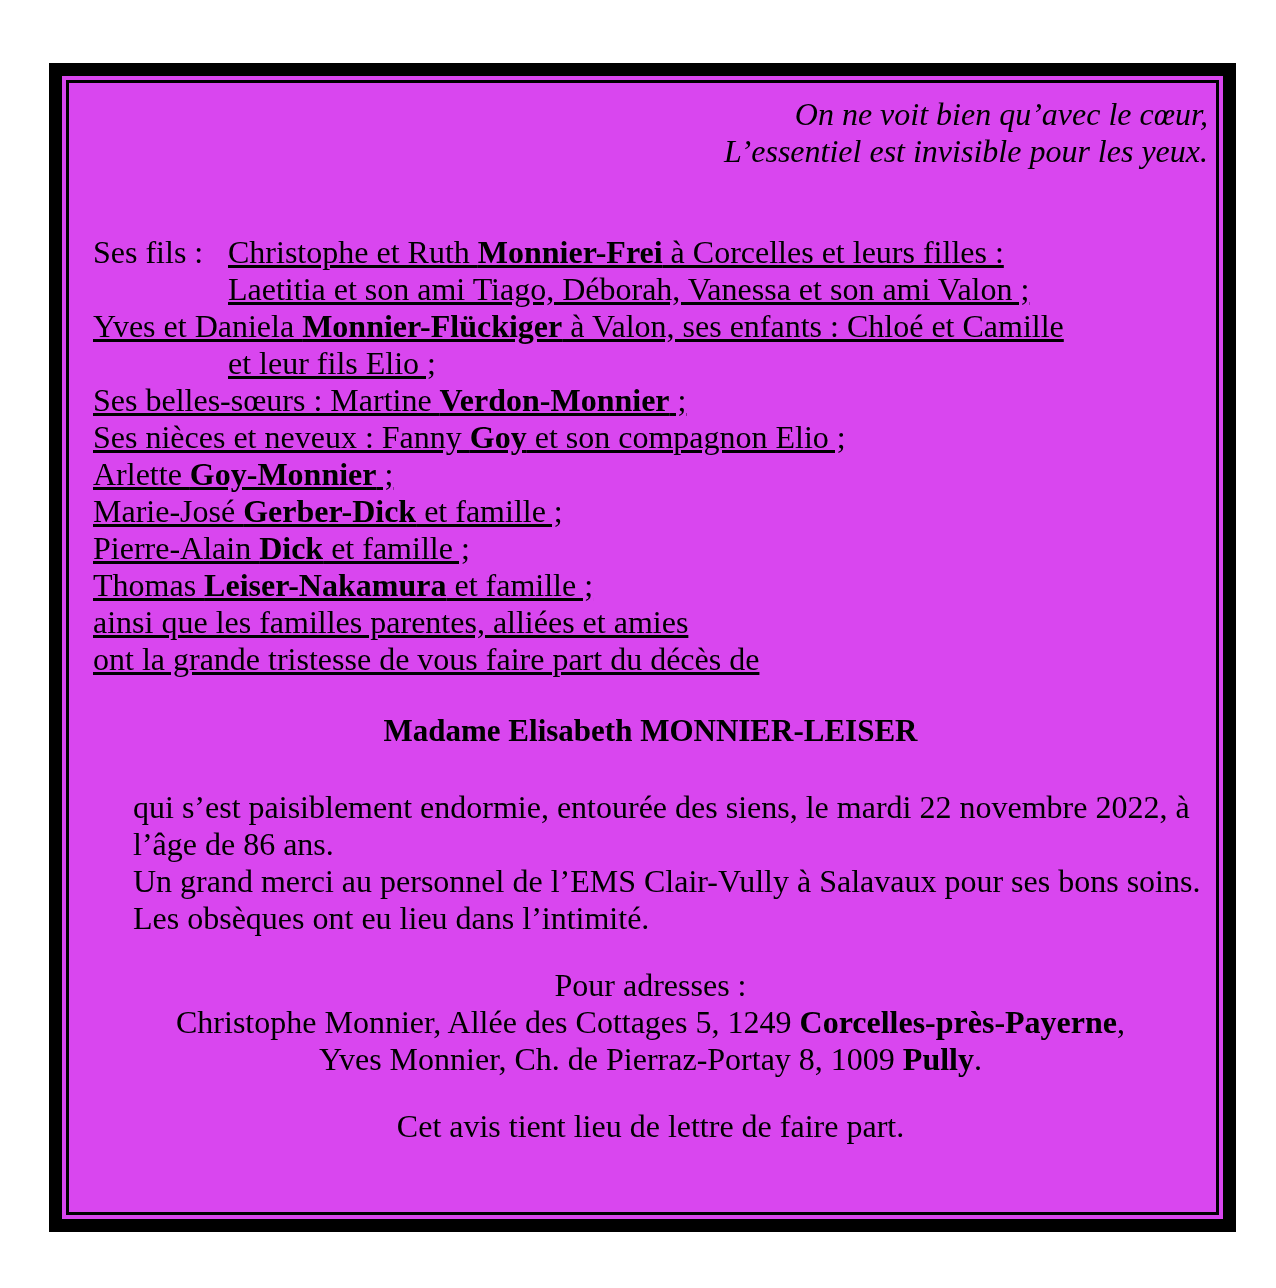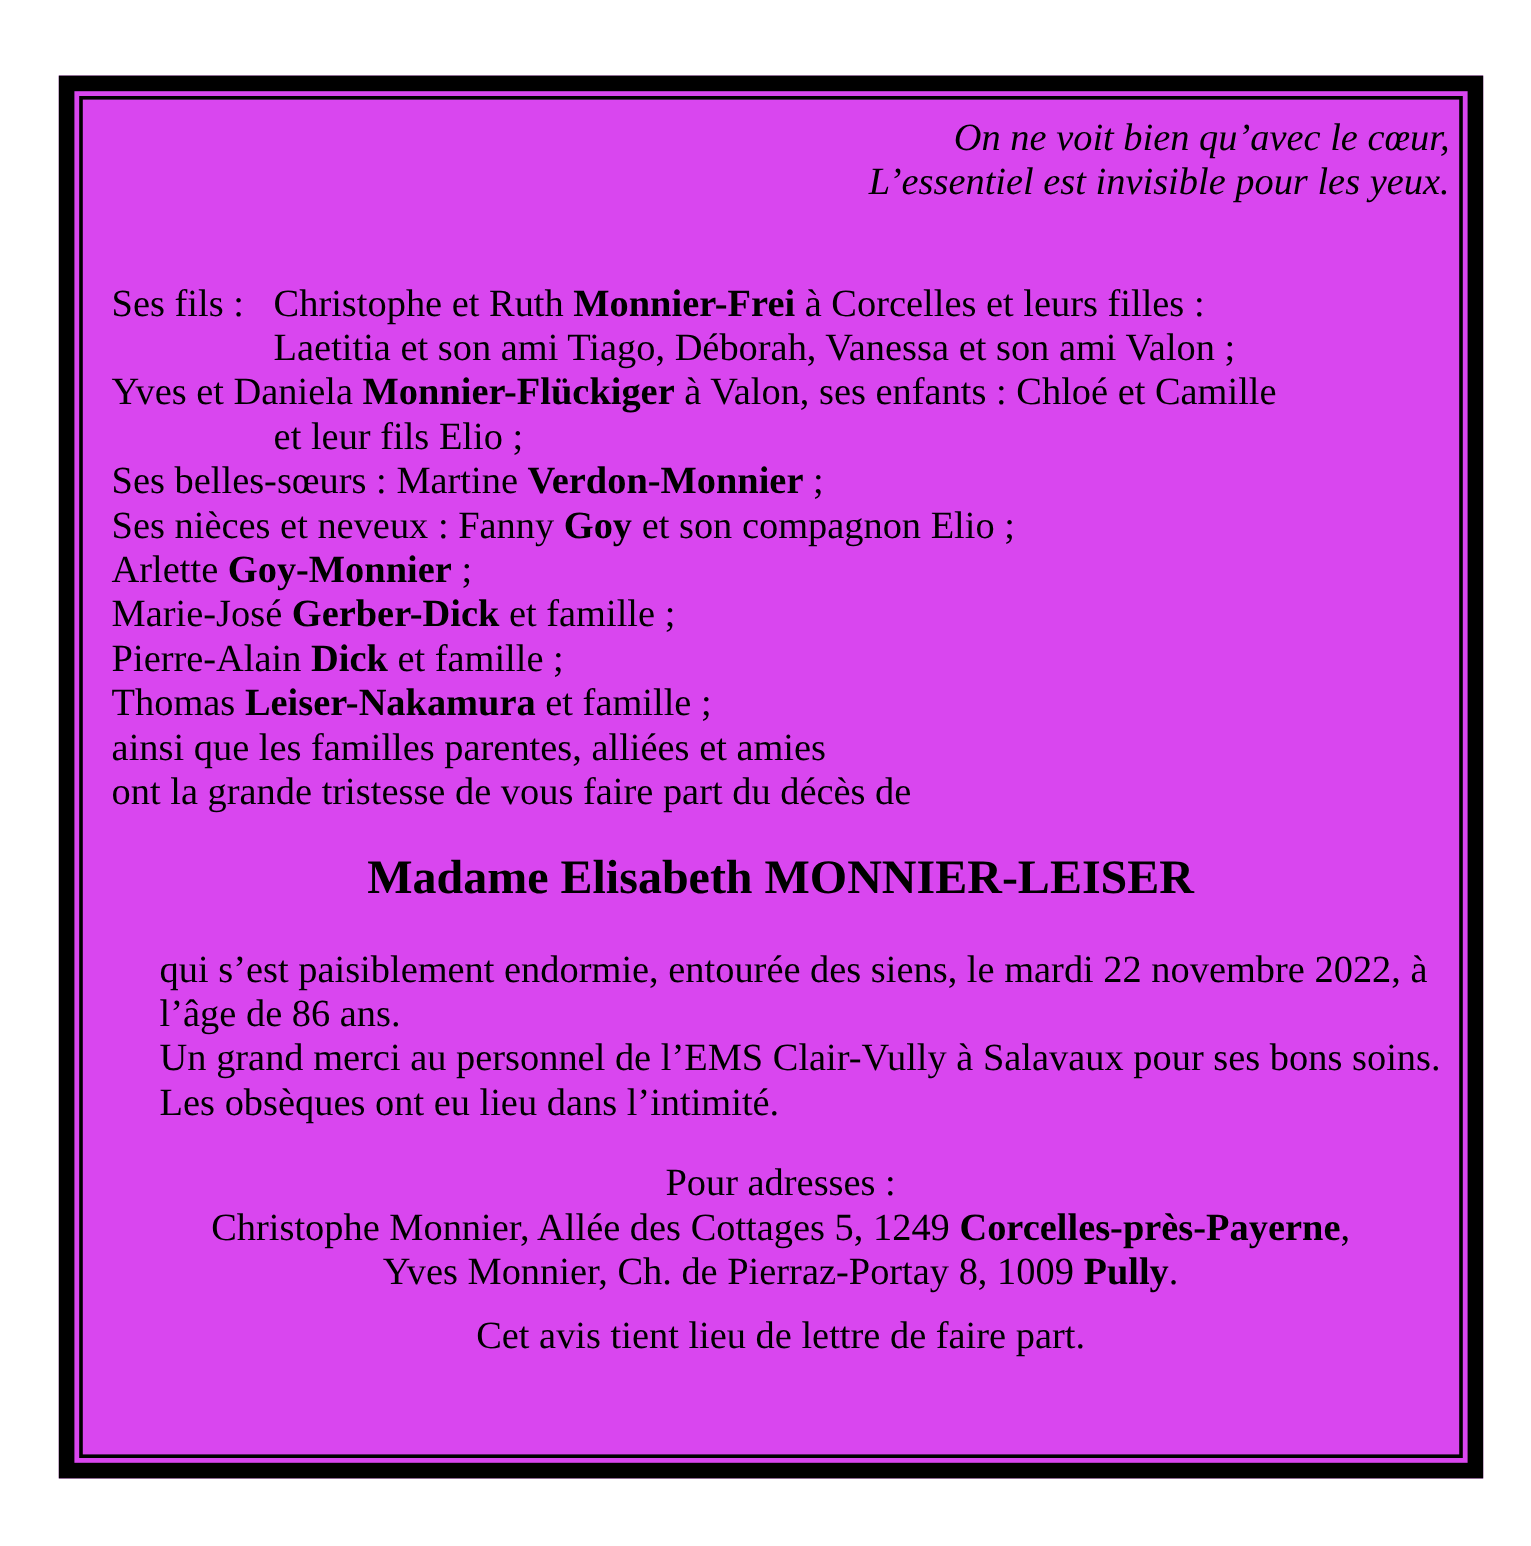--- a/index.html
+++ b/index.html
@@ -38,37 +38,37 @@
     inset: 0;
     padding: 0 8px 0 24px;
     font-size: 32px;
     line-height: 37px;
   }
   .epigraph {
     margin-top: 13px;
     text-align: right;
     font-style: italic;
   }
-  .family { margin-top: 64px; }
+  .family { margin-top: 64px; text-decoration: underline; }
   .line { white-space: nowrap; }
   .line.indent { padding-left: 135px; }
   .hang-label { display: inline-block; width: 135px; }
   .b { font-weight: bold; }
   .deceased-name {
     margin: 28px 0 0 0;
-    font-size: 40px;
+    font-size: 31px;
     line-height: 50px;
     font-weight: bold;
     text-align: center;
     letter-spacing: 0;
   }
   .details { margin-top: 33px; margin-left: 40px; }
   .addresses { margin-top: 30px; text-align: center; }
   .footer {
-    margin-top: 16px;
+    margin-top: 30px;
     text-align: center;
   }
 </style>
 </head>
 <body>
 
 <div class="frame-outer">
   <div class="frame-inner">
     <div class="content">
 

